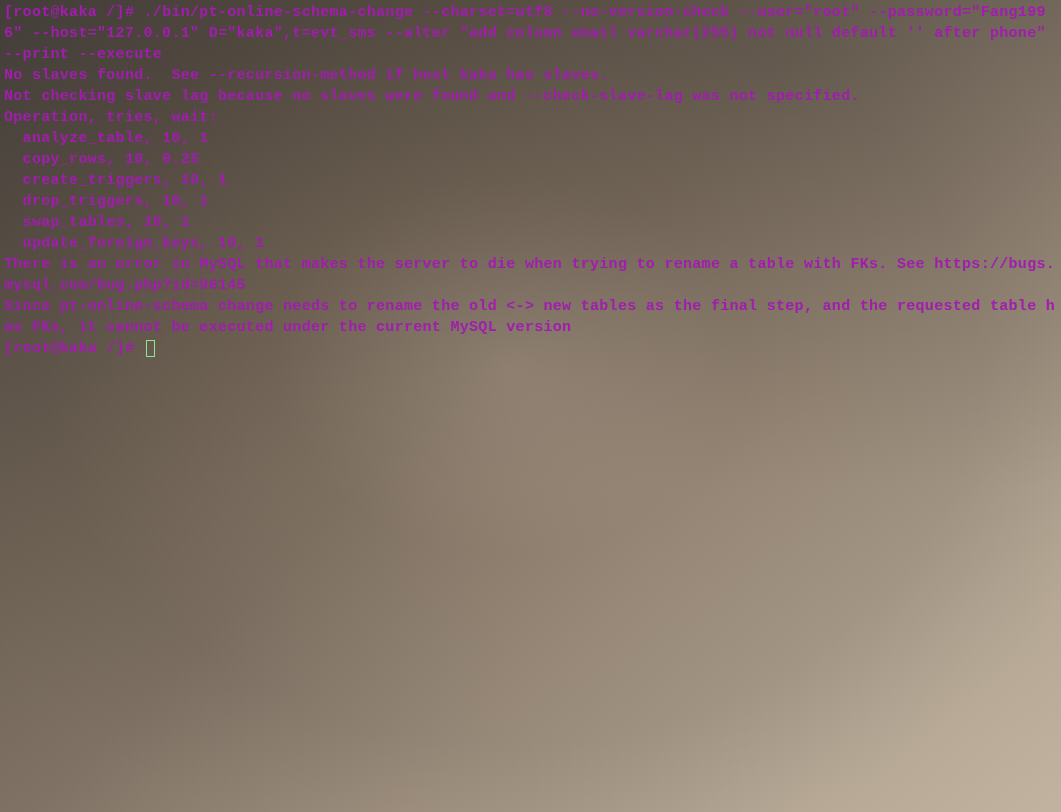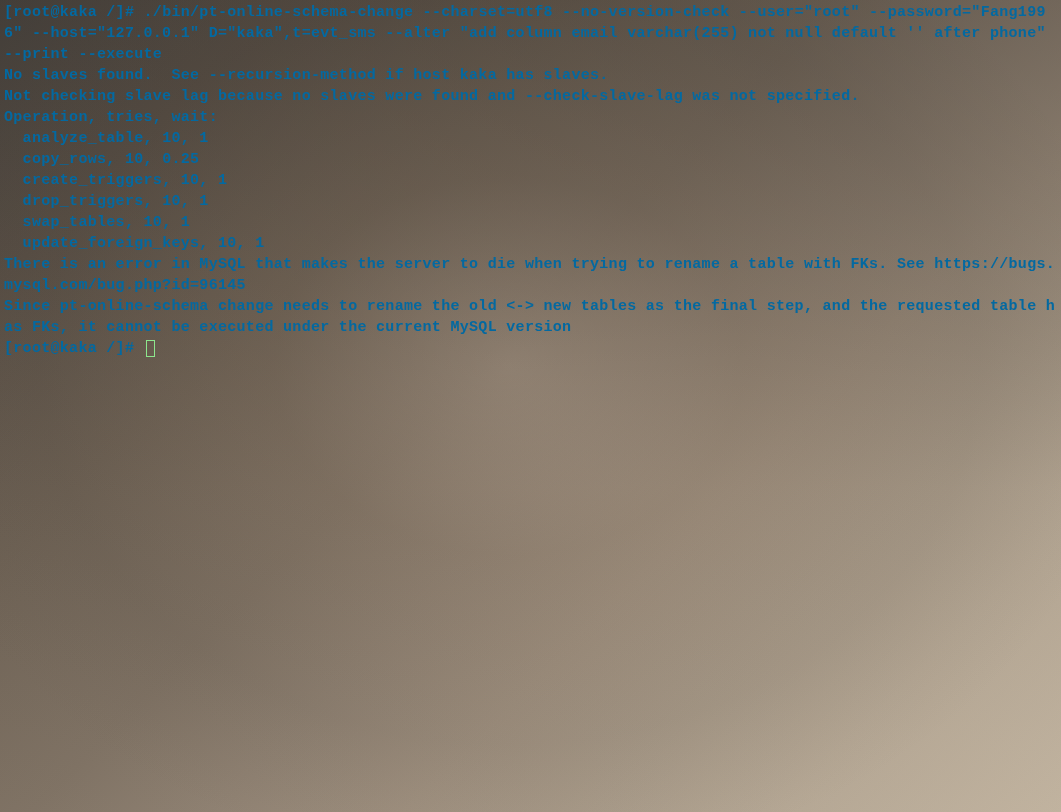--- a/index.html
+++ b/index.html
@@ -33,21 +33,21 @@
       height: 100%;
       background: linear-gradient(to bottom, rgba(50,45,40,0.3) 0%, rgba(70,62,54,0.15) 40%, rgba(120,110,98,0.05) 60%, rgba(180,168,152,0.1) 100%);
     }
     .terminal {
       position: relative;
       z-index: 10;
       padding: 2px 4px;
       white-space: pre-wrap;
       word-break: break-all;
       font-weight: bold;
-      color: #0369a1;
+      color: #a21caf;
       letter-spacing: 0.3px;
     }
     .line {
       display: block;
     }
     .cursor {
       display: inline-block;
       width: 9px;
       height: 17px;
       border: 1px solid #8de68d;

